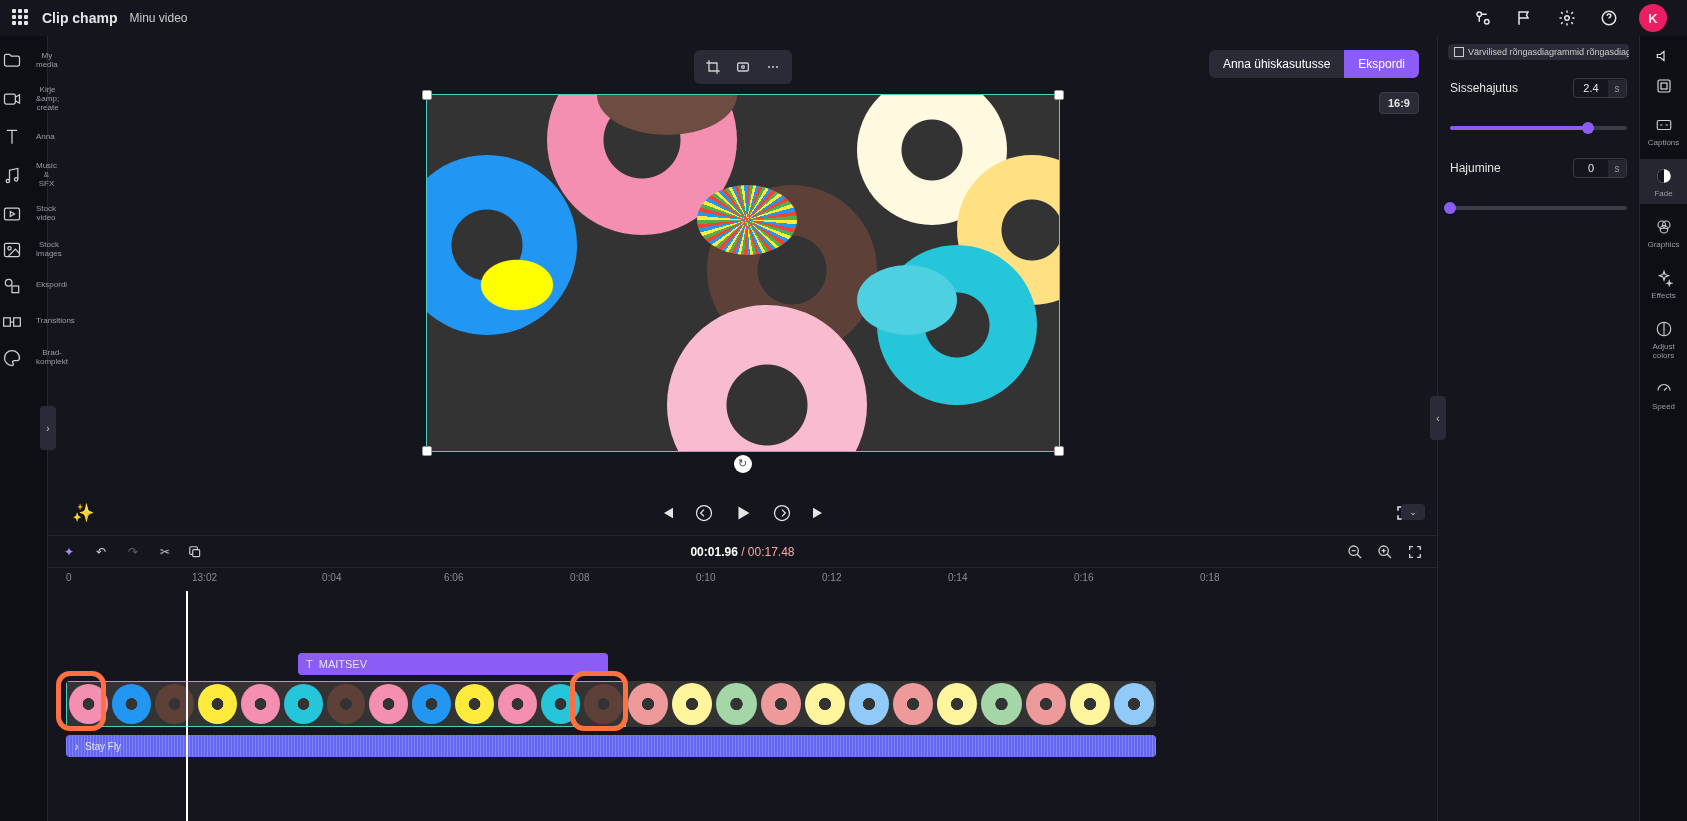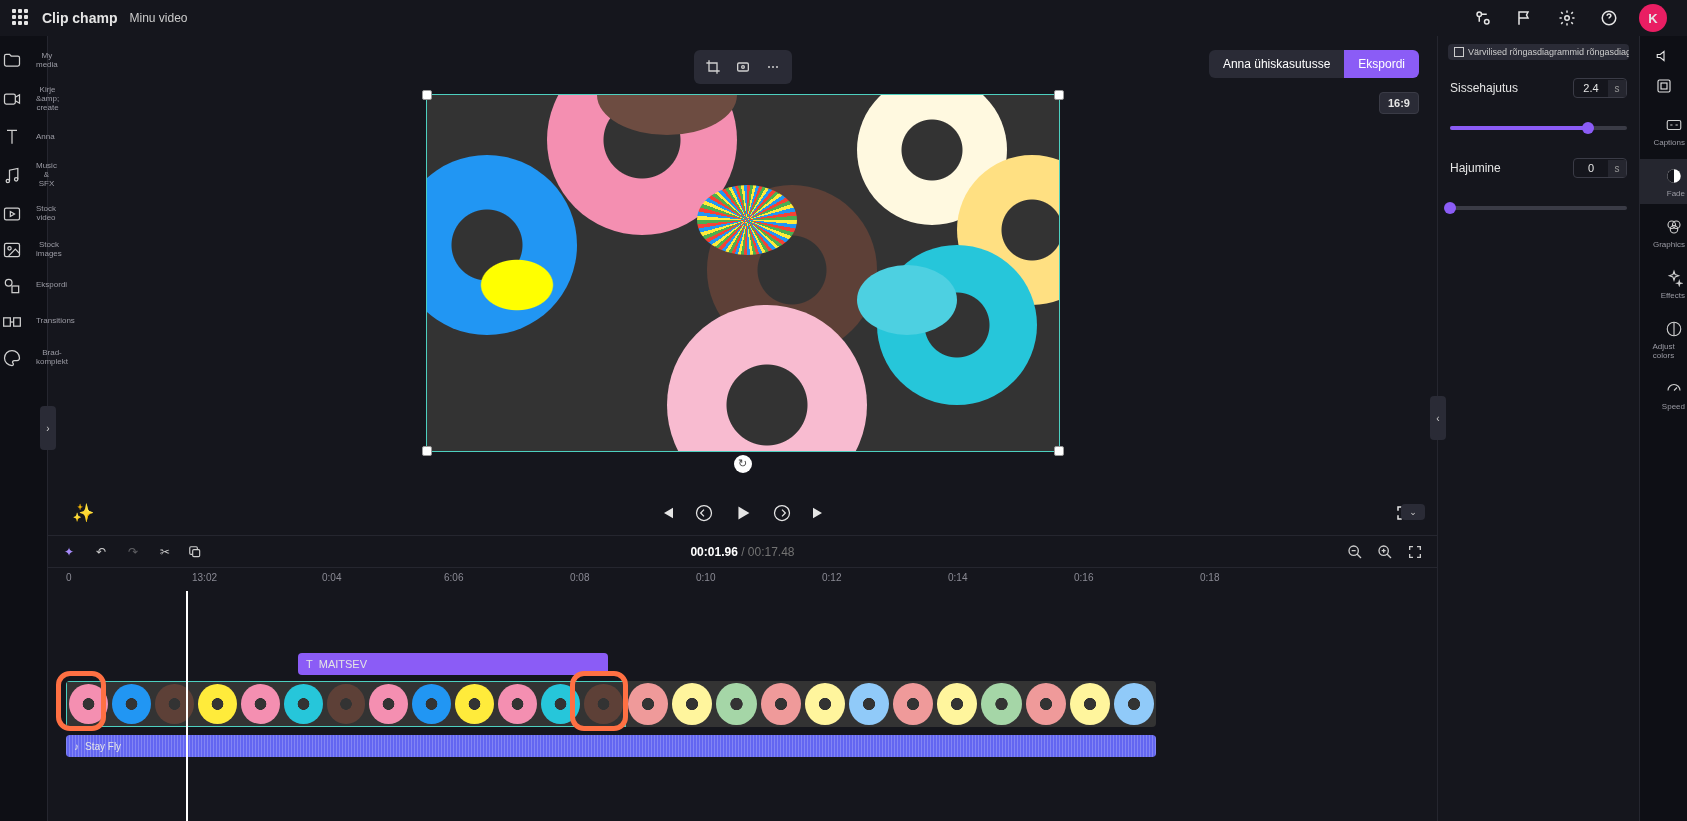--- a/index.html
+++ b/index.html
@@ -46,21 +46,21 @@
 .rot{position:absolute;bottom:-22px;left:50%;transform:translateX(-50%);width:18px;height:18px;background:#fff;border-radius:50%;display:flex;align-items:center;justify-content:center;font-size:11px;color:#444}
 .controls{height:44px;display:flex;align-items:center;justify-content:center;gap:18px;position:relative;margin-top:12px}
 .ai-btn{position:absolute;left:24px;color:#a78bfa;font-size:18px;cursor:pointer}
 .pbtn{cursor:pointer;color:#e5e5e5;display:flex;align-items:center}
 .fs{position:absolute;right:24px;cursor:pointer}
 .tlbar{height:32px;display:flex;align-items:center;padding:0 12px;gap:14px;border-top:1px solid #25262f;font-size:12px;position:relative}
 .tl-tool{cursor:pointer;color:#ccc;width:18px;text-align:center}
 .tl-tool.p{color:#a78bfa}
 .tl-time{position:absolute;left:50%;transform:translateX(-50%);font-size:12px}
 .tl-time .cur{color:#fff;font-weight:600}
-.tl-time .tot{color:#737373}
+.tl-time .tot{color:#fca5a5}
 .tl-zoom{margin-left:auto;display:flex;gap:12px}
 .ruler{height:24px;position:relative;border-top:1px solid #25262f;font-size:10px;color:#8a8a94}
 .rmark{position:absolute;top:4px}
 .tracks{position:relative;height:230px;overflow:hidden}
 .playhead{position:absolute;top:-24px;bottom:0;width:2px;background:#fff;z-index:20}
 .txtclip{position:absolute;height:22px;background:#8b5cf6;border-radius:4px;display:flex;align-items:center;padding:0 8px;gap:6px;font-size:11px}
 .vidtrack{position:absolute;height:46px;display:flex;border-radius:4px;overflow:hidden}
 .vclip1{background:#333;width:560px;position:relative;border:1px solid #4dd0c0}
 .vclip2{background:#333;width:530px}
 .vthumb{flex:1;min-width:40px;position:relative}
@@ -72,21 +72,21 @@
 .wave{position:absolute;inset:0;opacity:.5;background:repeating-linear-gradient(90deg,rgba(255,255,255,.4) 0 1px,transparent 1px 3px)}
 .rpanel{width:202px;background:#15161d;border-left:1px solid #25262f;padding:12px;font-size:12px;position:relative}
 .rp-row{display:flex;align-items:center;justify-content:space-between;margin:28px 0}
 .rp-box{display:flex;align-items:center;border:1px solid #3a3b46;border-radius:4px}
 .rp-val{width:34px;text-align:center;padding:3px 0;font-size:11px}
 .rp-unit{width:18px;text-align:center;background:#25262f;padding:3px 0;font-size:10px;color:#999}
 .slider{position:relative;height:4px;background:#3a3b46;border-radius:2px;margin:6px 0 16px}
 .slfill{position:absolute;height:100%;background:#8b5cf6;border-radius:2px}
 .slknob{position:absolute;top:-4px;width:12px;height:12px;background:#8b5cf6;border-radius:50%;cursor:pointer}
 .rtabs{width:48px;background:#0e0f15;border-left:1px solid #25262f;display:flex;flex-direction:column;align-items:center;padding-top:10px;gap:6px}
-.rt-item{display:flex;flex-direction:column;align-items:flex-end;gap:2px;padding:6px 2px;cursor:pointer;width:100%}
+.rt-item{display:flex;flex-direction:column;align-items:center;gap:2px;padding:6px 2px;cursor:pointer;width:100%}
 .rt-item.active{background:#25262f}
 .rt-ico{width:22px;height:22px;display:flex;align-items:center;justify-content:center;color:#d0d0d0}
 .rt-lbl{font-size:8px;color:#9b9ba4;text-align:center}
 .rp-expand{position:absolute;left:-8px;top:360px;width:16px;height:44px;background:#2a2b36;border-radius:4px;display:flex;align-items:center;justify-content:center;cursor:pointer;font-size:10px;color:#ccc}
 .rp-chip{position:absolute;top:8px;left:10px;right:10px;background:#2a2b36;border-radius:4px;padding:3px 18px 3px 6px;font-size:9px;color:#ccc;display:flex;align-items:center;gap:4px;white-space:nowrap;overflow:hidden}
 .rp-chip .sq{width:10px;height:10px;border:1px solid #ccc;flex-shrink:0}
 .rp-body{margin-top:30px}
 .panel-toggle{position:absolute;right:12px;top:-8px;transform:translateY(-24px);width:24px;height:16px;background:#2a2b36;border-radius:4px;display:flex;align-items:center;justify-content:center;cursor:pointer;font-size:9px;color:#ccc}
 .rtabs-topicons{display:flex;flex-direction:column;gap:10px;align-items:center;margin-bottom:6px}
 svg{display:block}

